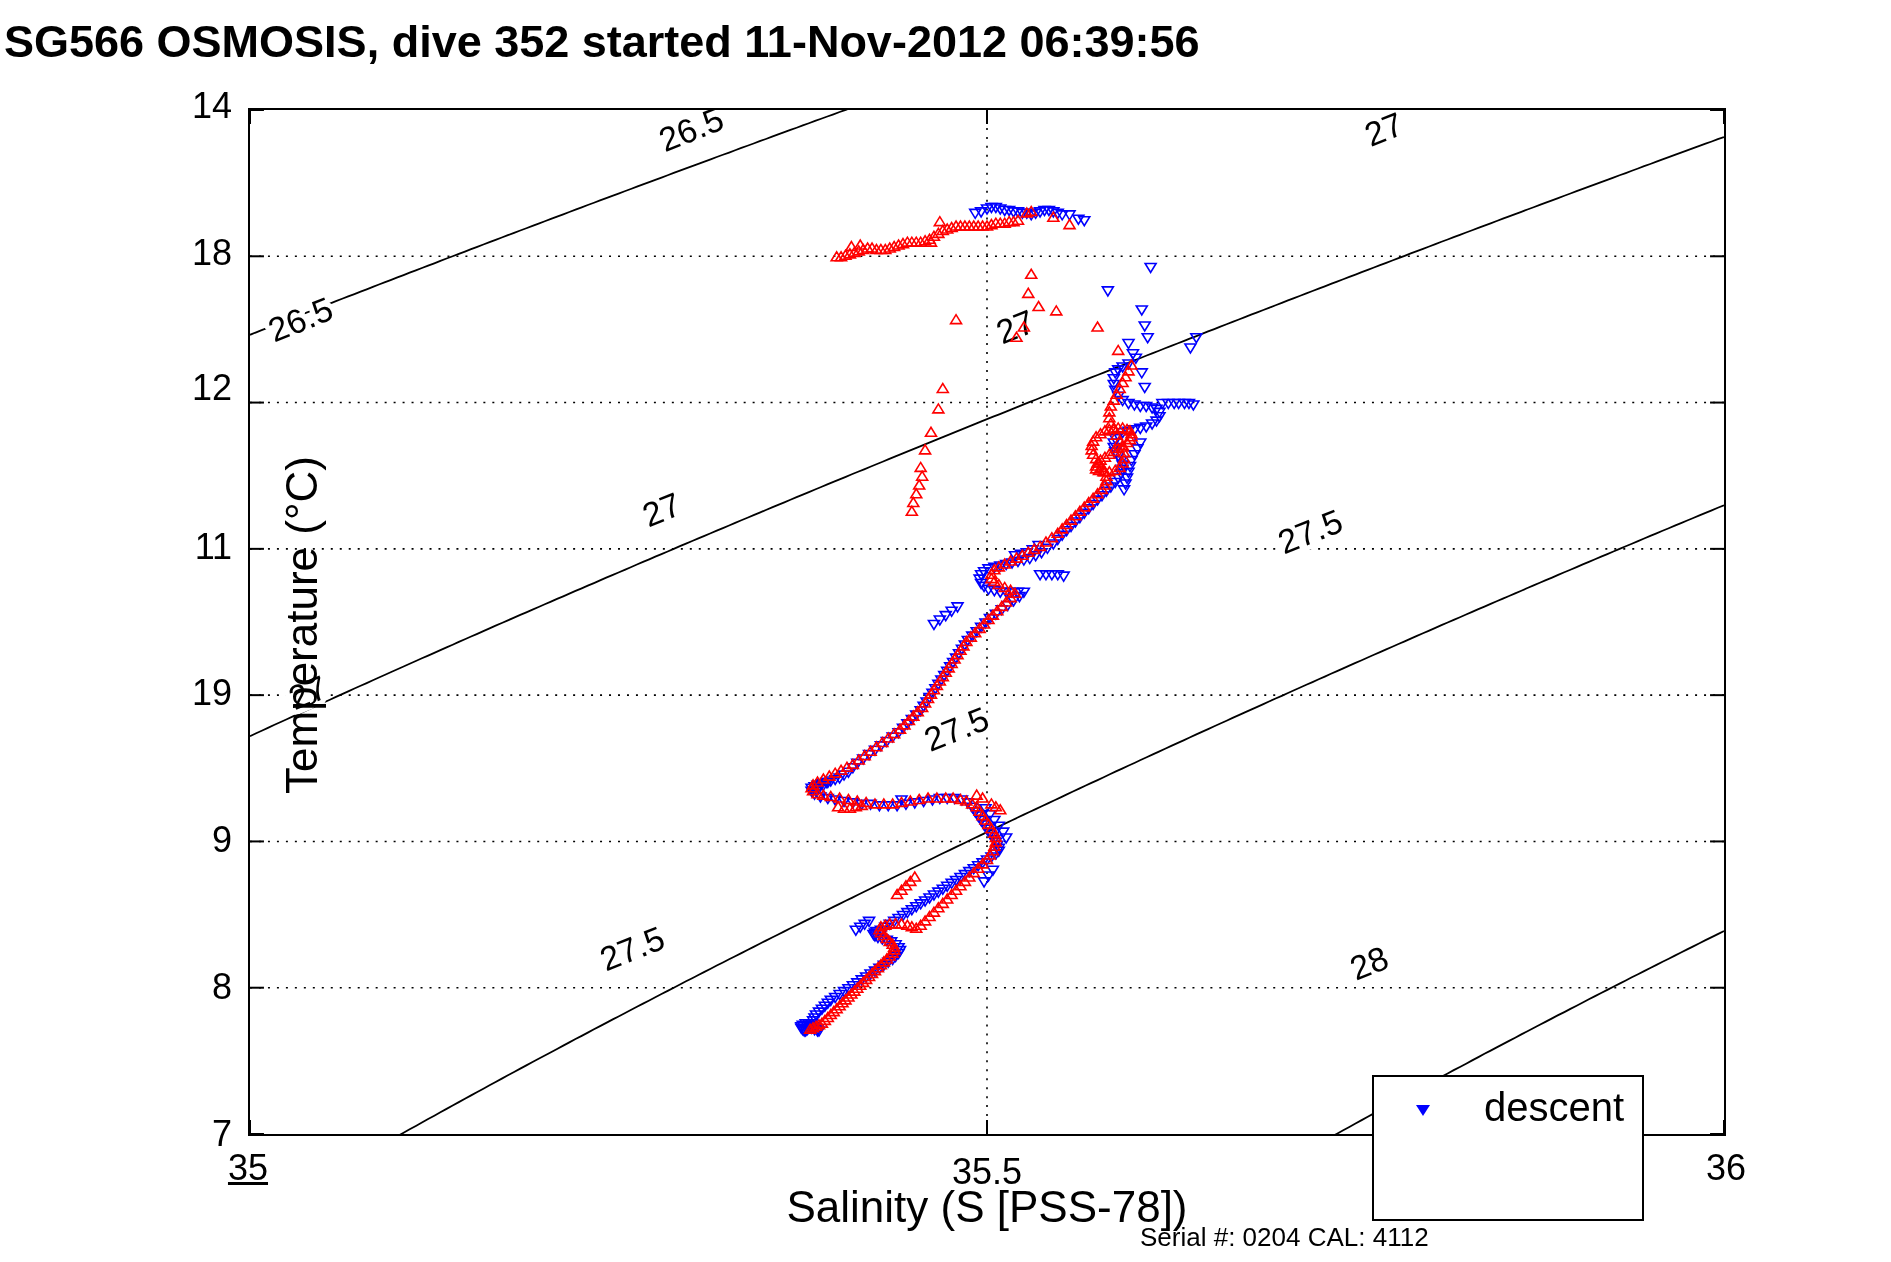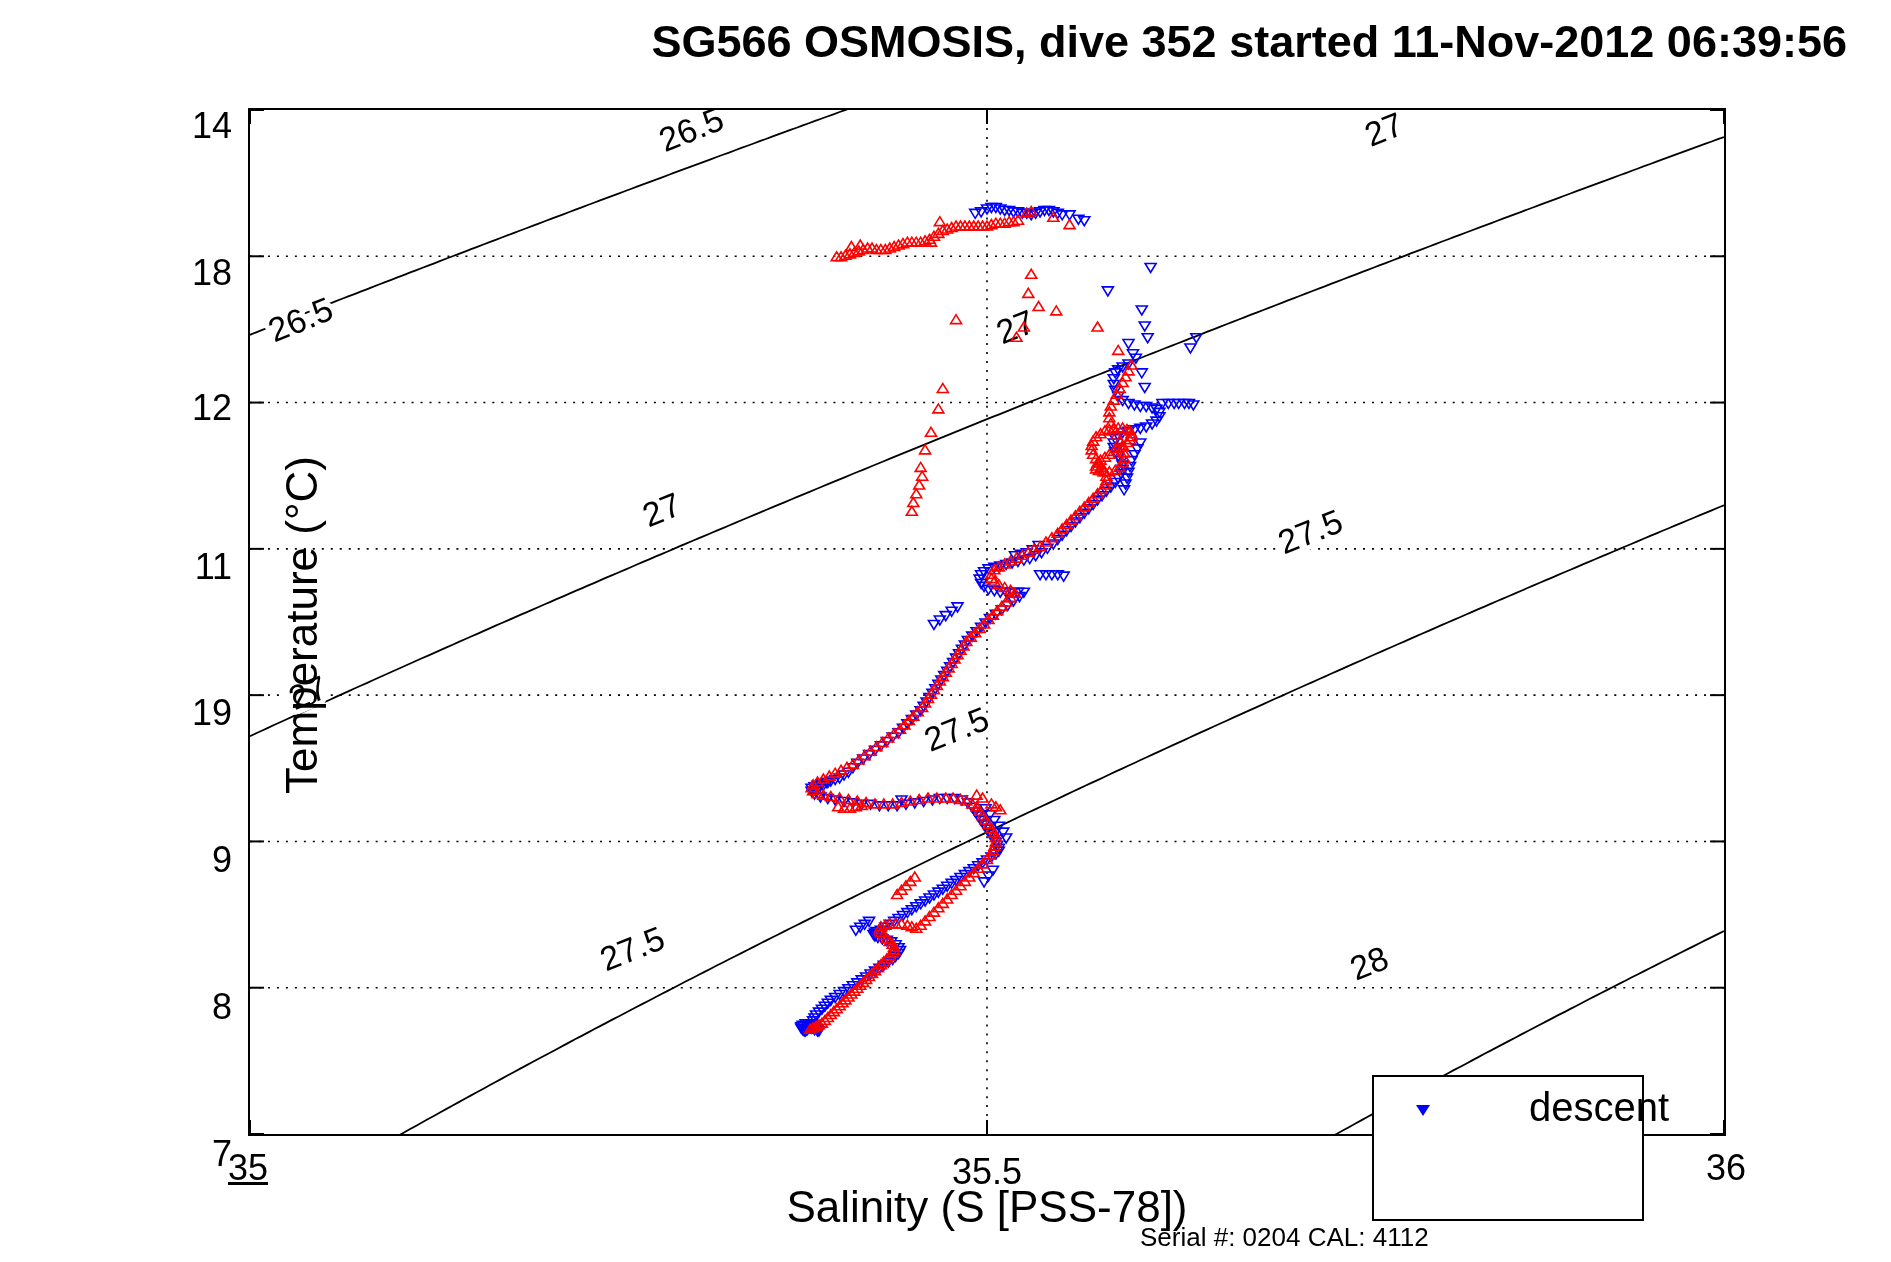--- a/index.html
+++ b/index.html
@@ -2,36 +2,35 @@
 <html><head>
 <meta charset="utf-8">
 <style>
   html,body{margin:0;padding:0;background:#ffffff;}
   body{width:1891px;height:1262px;position:relative;overflow:hidden;
        font-family:"Liberation Sans",sans-serif;color:#000;}
 
   #figure{position:absolute;left:0;top:0;width:1891px;height:1262px;background:#fff;}
 
   #title{
-    position:absolute;left:17px;top:16px;width:1830px;text-align:right;
+    position:absolute;left:4px;top:16px;width:1830px;text-align:left;
     font-size:45px;font-weight:bold;letter-spacing:0px;color:#000;
     font-family:"Liberation Sans",sans-serif;
   }
 
   
   #plot{
     position:absolute;left:248px;top:108px;width:1478px;height:1028px;
     border:2px solid #000;box-sizing:border-box;background:#fff;
   }
   #plotsvg{position:absolute;left:0;top:0;width:100%;height:100%;display:block;}
   .yticklabel{
     position:absolute;width:60px;text-align:right;
     font-size:36px;color:#000;font-family:"Liberation Sans",sans-serif;
     line-height:1;
-    margin-top:20px;
   }
   .xticklabel{
     position:absolute;width:160px;text-align:center;
     font-size:36px;color:#000;font-family:"Liberation Sans",sans-serif;
     line-height:1;
   }
 
   
   #ylabel{
     position:absolute;left:-228px;top:490px;width:560px;text-align:center;
@@ -51,21 +50,21 @@
 
   
   #legend{
     position:absolute;left:1122px;top:965px;width:272px;height:146px;
     border:2px solid #000;background:#fff;box-sizing:border-box;
     z-index:40;
   }
   .legrow{position:absolute;left:0;width:272px;height:60px;}
   .legmark{position:absolute;left:42px;top:22px;width:18px;height:18px;}
   .legtext{position:absolute;left:110px;top:2px;font-size:40px;color:#000;
-           font-family:"Liberation Sans",sans-serif;white-space:nowrap;margin-left:45px;}
+           font-family:"Liberation Sans",sans-serif;white-space:nowrap;}
 
   .tri-down{width:0;height:0;border-left:7px solid transparent;
             border-right:7px solid transparent;border-top:11px solid #0000ff;}
   .tri-up{width:0;height:0;border-left:7px solid transparent;
           border-right:7px solid transparent;border-bottom:11px solid #ff0000;}
 
   
   .clabel{font-family:"Liberation Sans",sans-serif;font-size:34px;fill:#000;}
 </style>
 </head>

